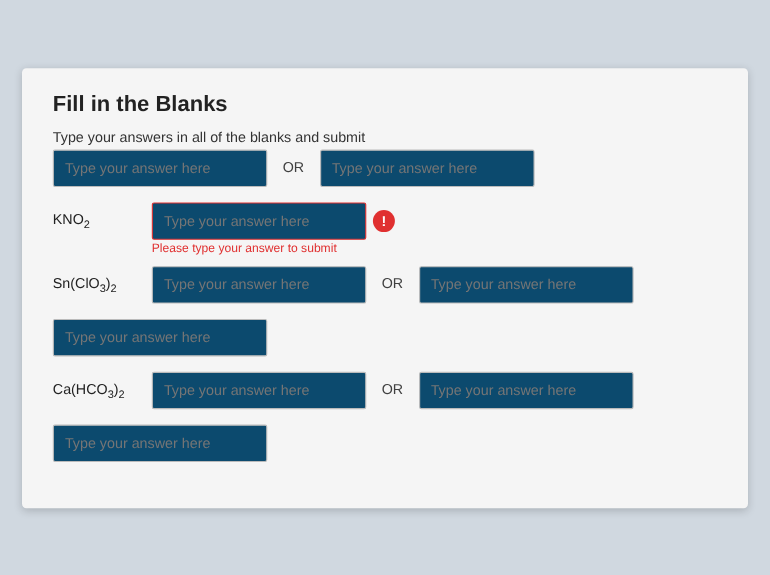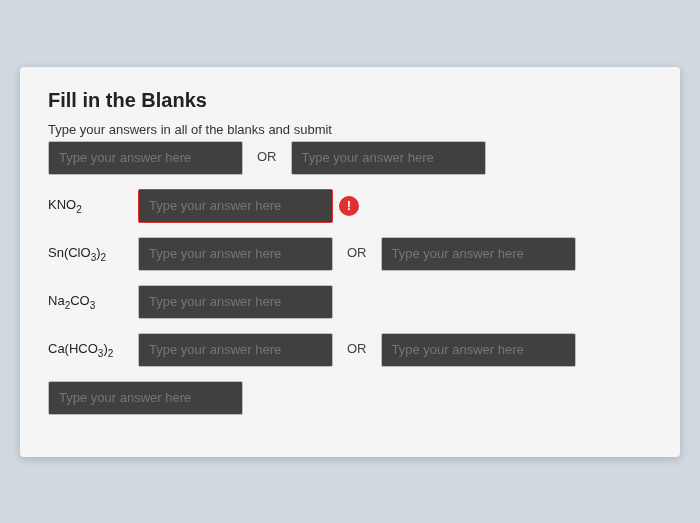--- a/index.html
+++ b/index.html
@@ -51,21 +51,21 @@
     .label sub {
       font-size: 10px;
     }
     .input-wrap {
       position: relative;
       display: inline-flex;
       align-items: center;
     }
     .answer-input {
       border: 1.5px solid #bbb;
-      background: #404040;
+      background: #0c4a6e;
       padding: 6px 10px;
       font-size: 13px;
       color: #aaa;
       width: 195px;
       height: 34px;
       border-radius: 2px;
       outline: none;
     }
     .answer-input.error-border {
       border-color: #e03030;
@@ -124,36 +124,36 @@
 
   <div class="row">
     <span class="label">KNO<sub>2</sub></span>
     <div class="kno2-col">
       <div class="kno2-row">
         <div class="input-wrap">
           <input class="answer-input error-border" type="text" placeholder="Type your answer here" style="">
         </div>
         <span class="error-icon">!</span>
       </div>
+      <div class="error-msg">Please type your answer to submit</div>
     </div>
   </div>
 
   <div class="row">
     <span class="label">Sn(ClO<sub>3</sub>)<sub>2</sub></span>
     <div class="input-wrap">
       <input class="answer-input" type="text" placeholder="Type your answer here" style="">
     </div>
     <span class="or-label">OR</span>
     <div class="input-wrap">
       <input class="answer-input" type="text" placeholder="Type your answer here" style="">
     </div>
   </div>
 
   <div class="row">
-    <span class="label">Na<sub>2</sub>CO<sub>3</sub></span>
     <div class="input-wrap">
       <input class="answer-input" type="text" placeholder="Type your answer here" style="">
     </div>
   </div>
 
   <div class="row">
     <span class="label">Ca(HCO<sub>3</sub>)<sub>2</sub></span>
     <div class="input-wrap">
       <input class="answer-input" type="text" placeholder="Type your answer here" style="">
     </div>

